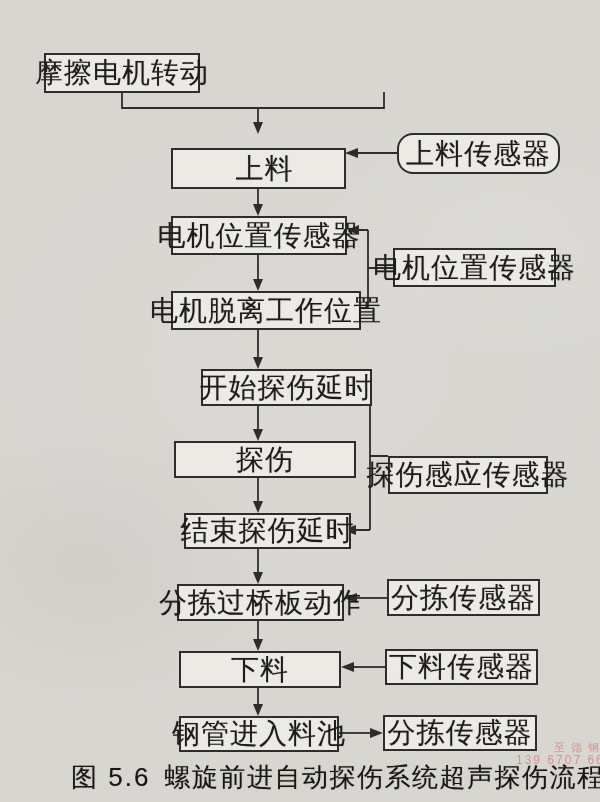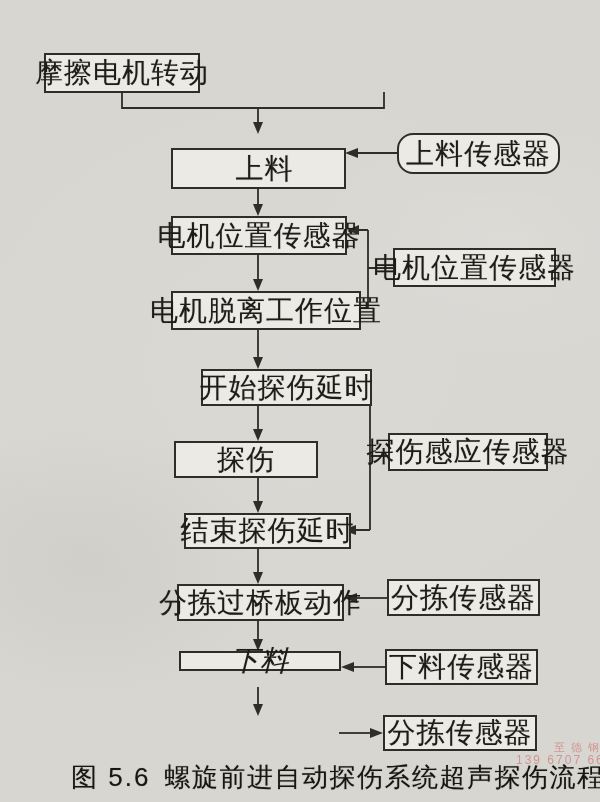--- a/index.html
+++ b/index.html
@@ -120,40 +120,43 @@
   </div>
   <div class="node" style="left:171px; top:216px; width:176px; height:39px;">
     <span>电机位置传感器</span>
   </div>
   <div class="node" style="left:171px; top:291px; width:190px; height:39px;">
     <span>电机脱离工作位置</span>
   </div>
   <div class="node" style="left:173px; top:369px; width:171px; height:37px;margin-left:28px;">
     <span>开始探伤延时</span>
   </div>
-  <div class="node" style="left:174px; top:441px; width:144px; height:37px;">
+  <div class="node" style="left:174px; top:441px; width:182px; height:37px;">
     <span>探伤</span>
   </div>
   <div class="node" style="left:184px; top:513px; width:167px; height:36px;">
     <span>结束探伤延时</span>
   </div>
   <div class="node" style="left:177px; top:584px; width:167px; height:37px;text-align:center;">
     <span>分拣过桥板动作</span>
   </div>
-  <div class="node" style="left:179px; top:651px; width:162px; height:20px;font-style:italic;">
+  <div class="node" style="left:179px; top:651px; width:162px; height:37px;">
     <span>下料</span>
+  </div>
+  <div class="node" style="left:179px; top:716px; width:160px; height:36px;">
+    <span>钢管进入料池</span>
   </div>
 
   <div class="node" style="left:397px; top:133px; width:163px; height:41px;border-radius:16px;">
     <span>上料传感器</span>
   </div>
   <div class="node" style="left:393px; top:248px; width:163px; height:39px;align-items:center;">
     <span>电机位置传感器</span>
   </div>
-  <div class="node" style="left:388px; top:433px; width:160px; height:38px;">
+  <div class="node" style="left:388px; top:456px; width:160px; height:38px;">
     <span>探伤感应传感器</span>
   </div>
   <div class="node" style="left:387px; top:579px; width:153px; height:37px;">
     <span>分拣传感器</span>
   </div>
   <div class="node" style="left:383px; top:715px; width:154px; height:36px;">
     <span>分拣传感器</span>
   </div>
   <div class="node" style="left:385px; top:649px; width:153px; height:36px;">
     <span>下料传感器</span>

